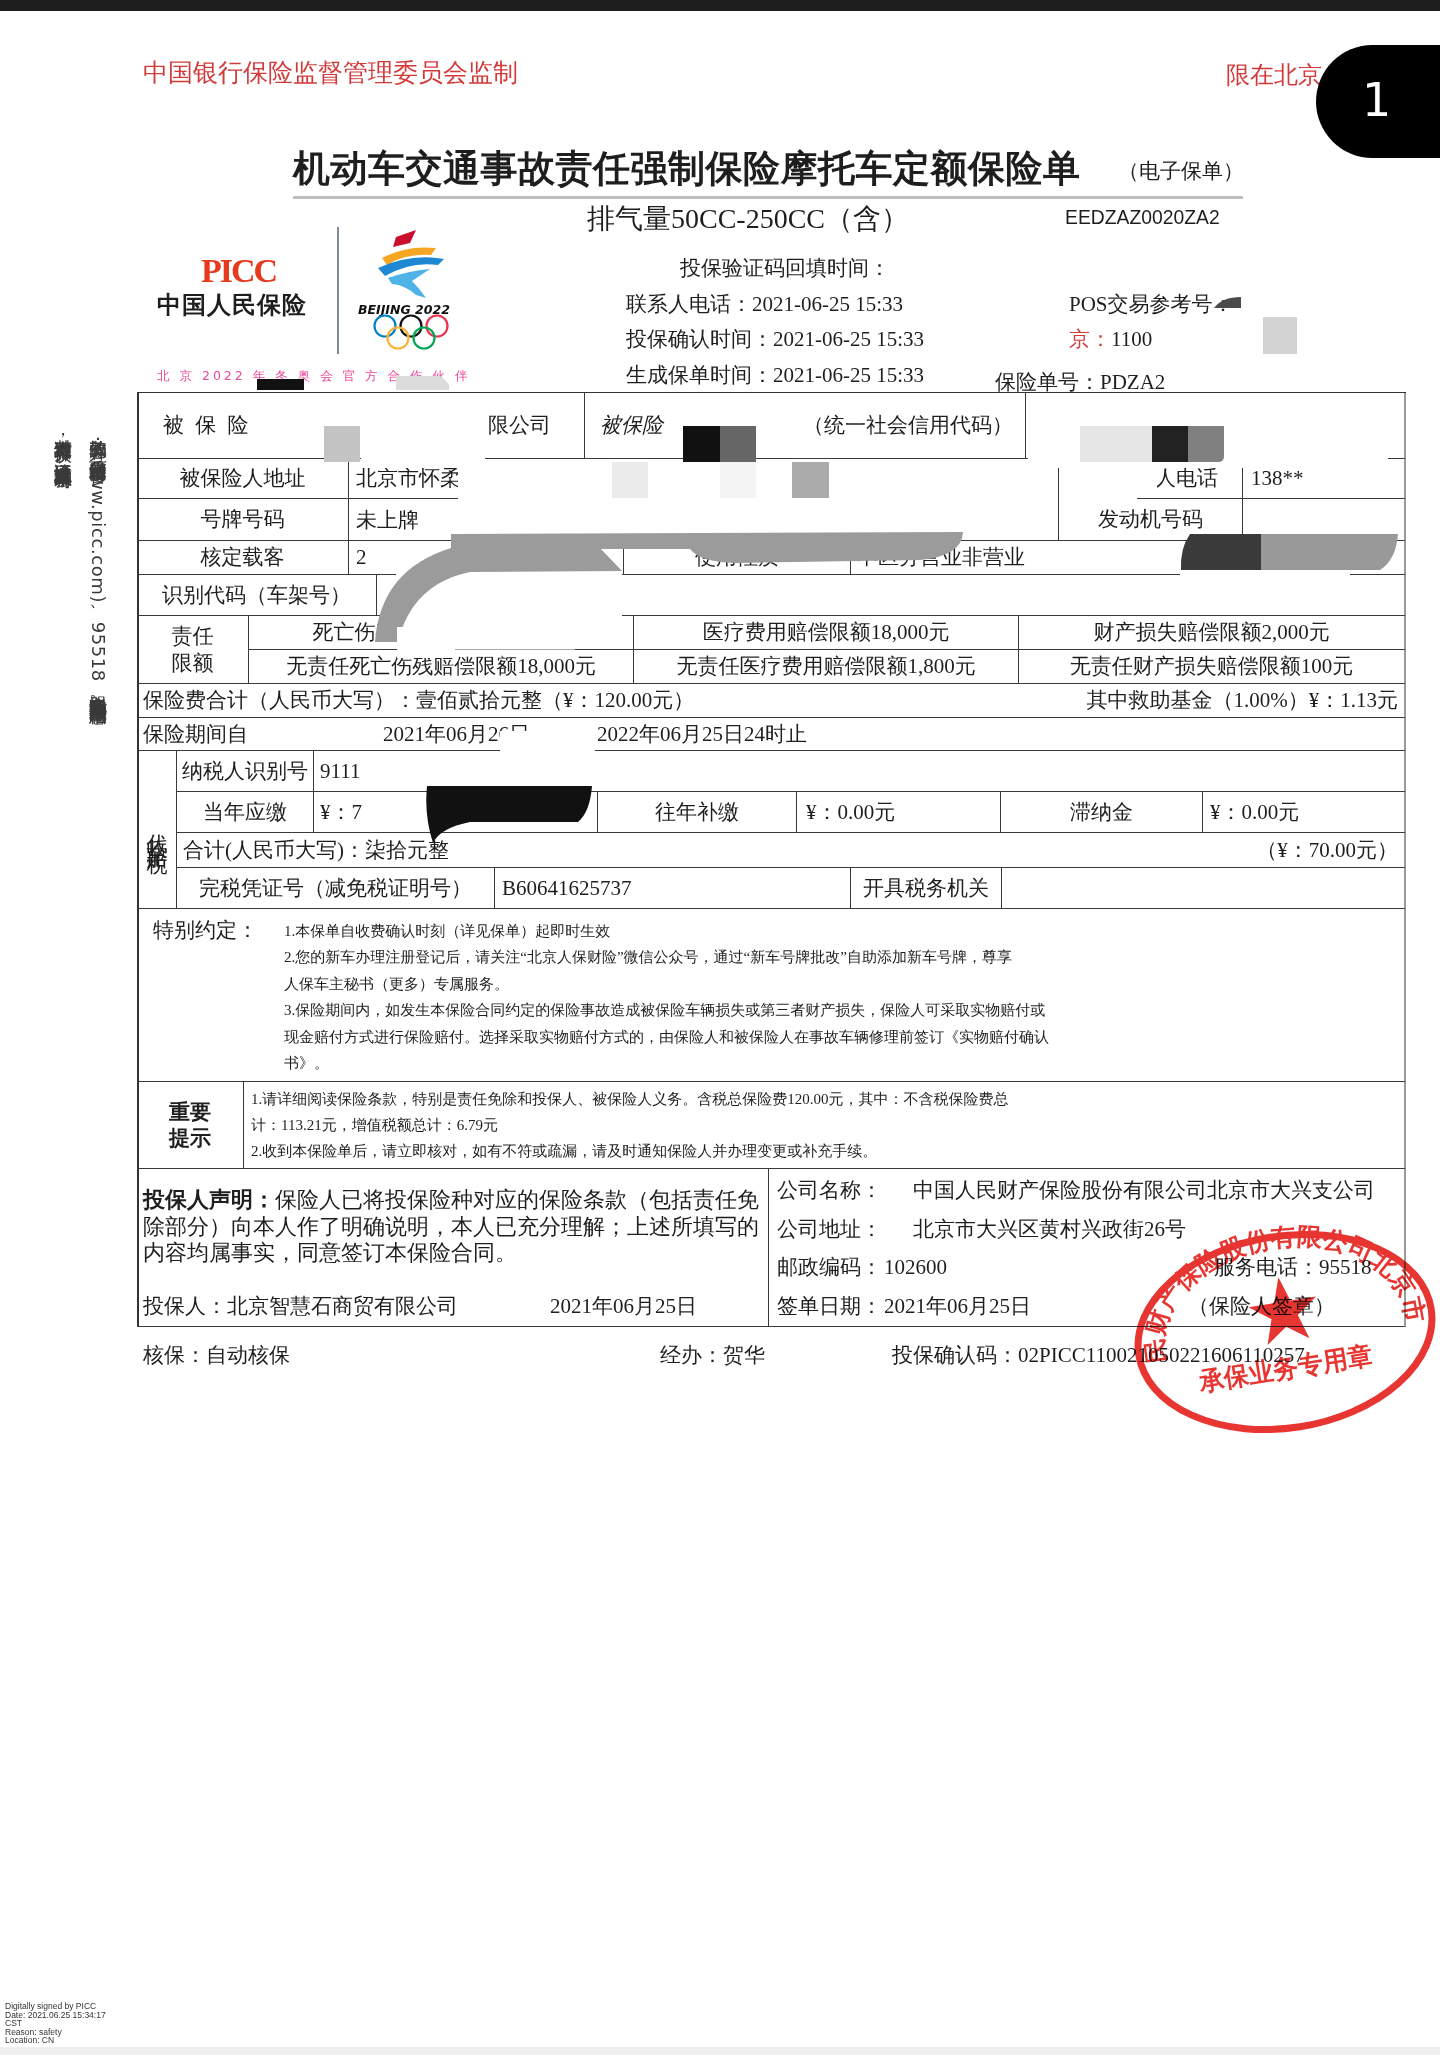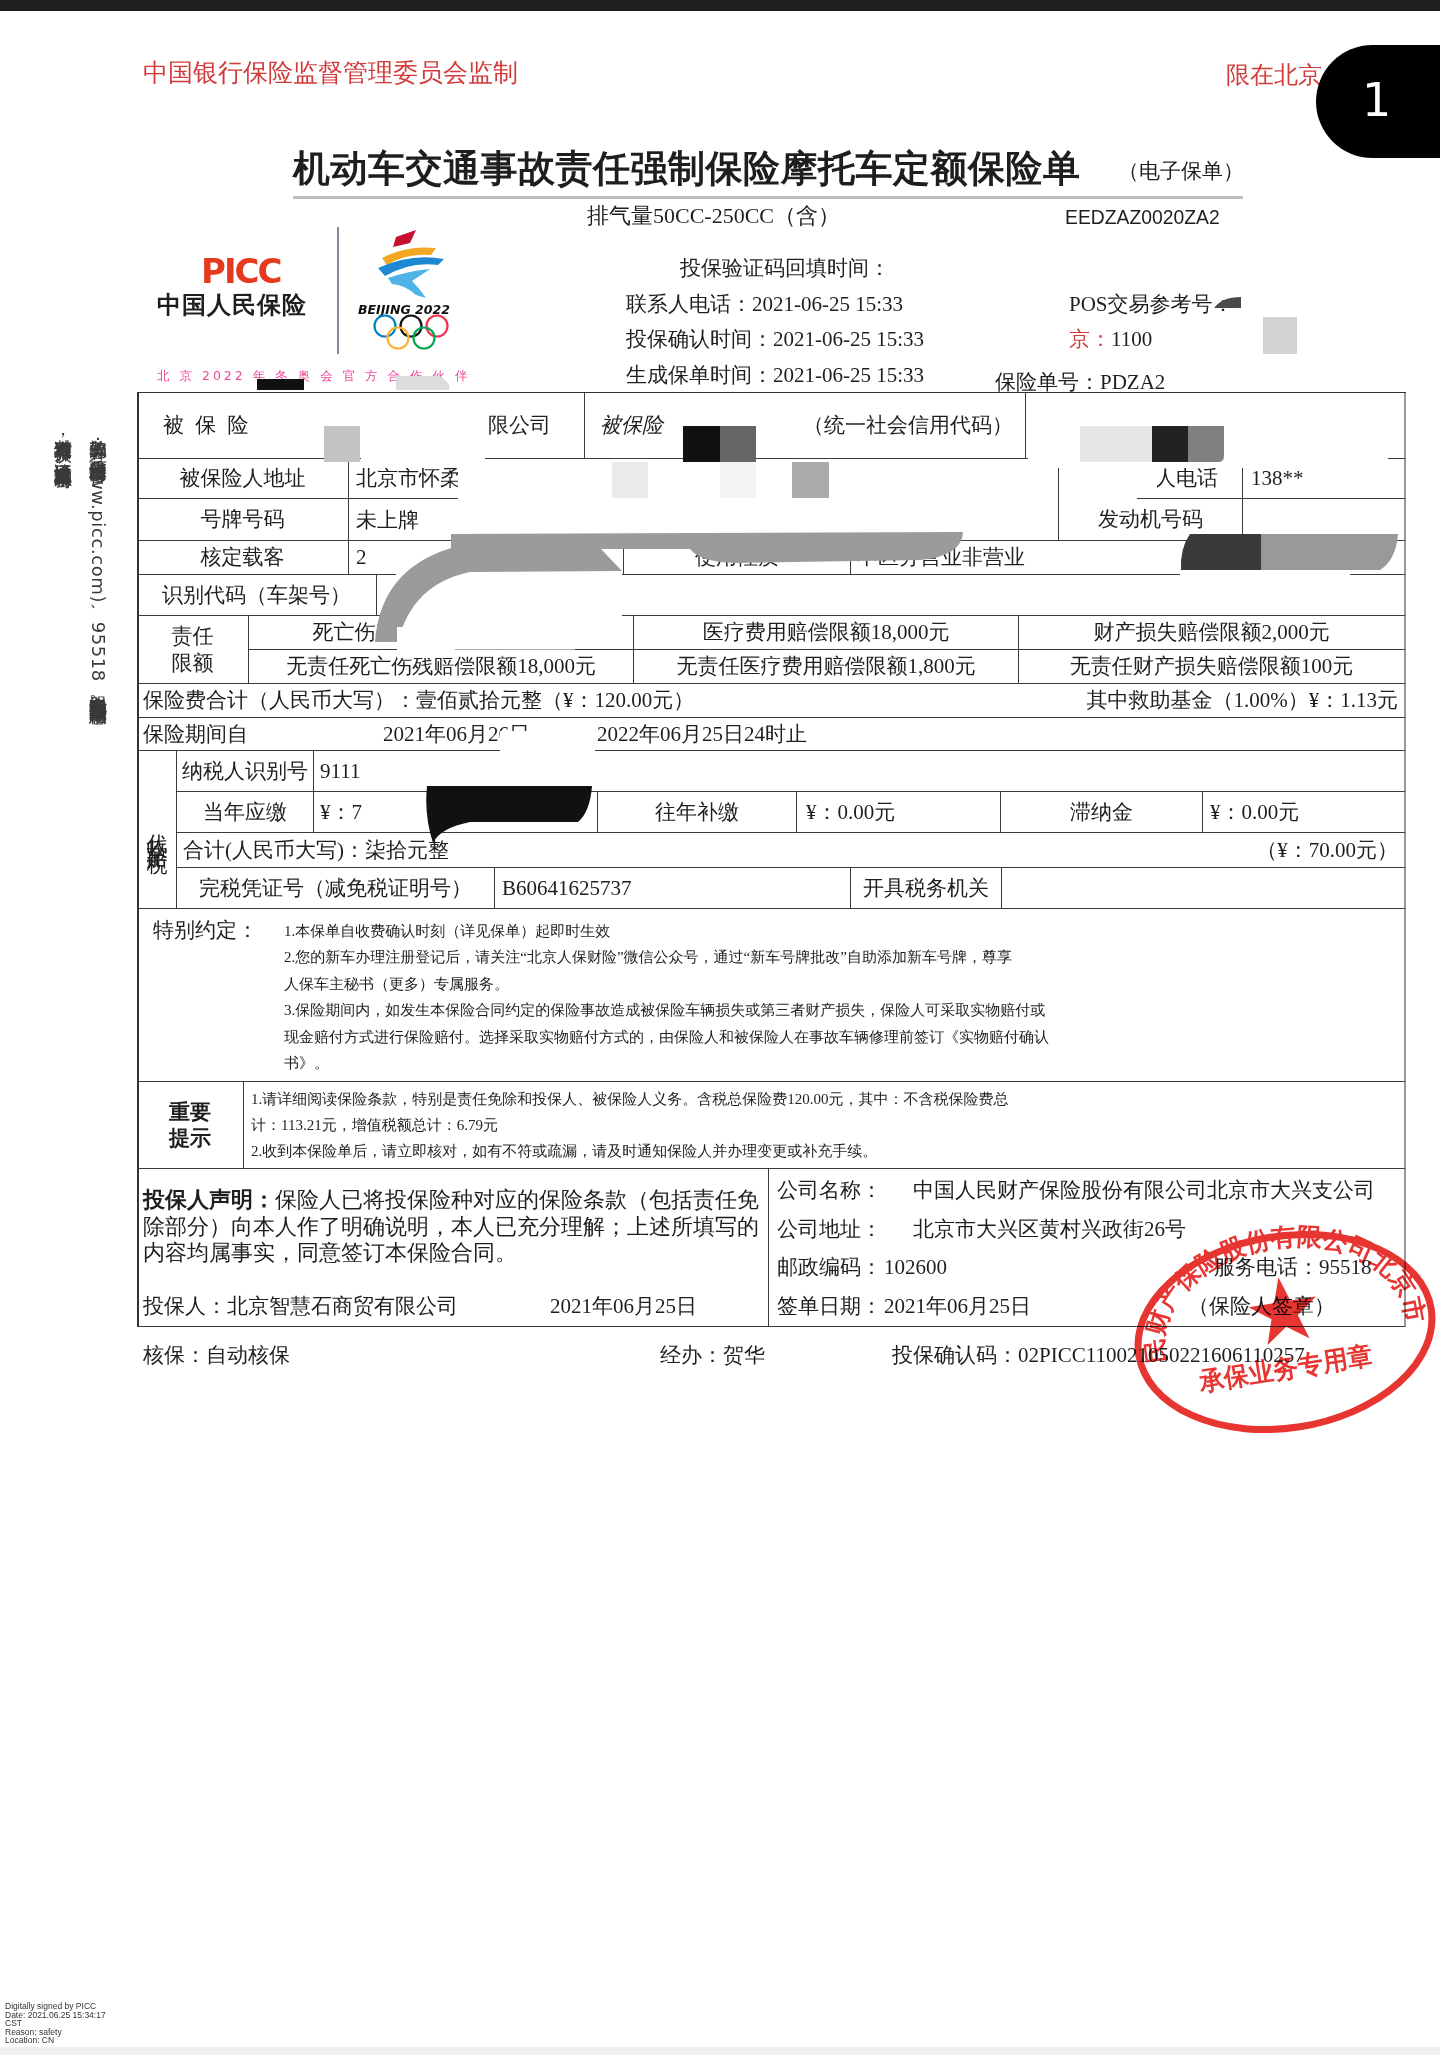--- a/index.html
+++ b/index.html
@@ -45,24 +45,24 @@
 
 <div class="a red" style="left:143px;top:60px;font-size:25px;">中国银行保险监督管理委员会监制</div>
 <div class="a red" style="left:1226px;top:63px;font-size:24px;">限在北京</div>
 <div class="a badge">
     <span>1</span>
   </div>
 
 <div class="a title" style="left:293px;top:150px;">机动车交通事故责任强制保险摩托车定额保险单</div>
 <div class="a" style="left:1118px;top:161px;font-size:21px;font-family:'DejaVu Sans',sans-serif;">（电子保单）</div>
 <div class="a title-rule"></div>
-<div class="a" style="left:587px;top:205px;font-size:22px;">排气量50CC-250CC（含）</div>
+<div class="a" style="left:587px;top:205px;font-size:28px;">排气量50CC-250CC（含）</div>
 <div class="a formcode" style="left:1065px;top:206px;">EEDZAZ0020ZA2</div>
 
-<div class="a picc" style="left:201px;top:254px;">PICC</div>
+<div class="a picc" style="left:201px;top:254px;font-family:Liberation Serif, serif;">PICC</div>
 <div class="a brandcn" style="left:157px;top:293px;">中国人民保险</div>
 <div class="a logo-div"></div>
 <svg class="a" style="left:356px;top:228px;" width="110" height="125" viewBox="0 0 110 125">
   <path d="M40 9 L60 2 L54 15 L37 19 Z" fill="#c8102e"></path>
   <path d="M26 30 Q50 17 80 20 L75 27 Q50 25 31 37 Z" fill="#f5a623"></path>
   <path d="M22 40 Q55 25 88 31 L82 37 Q55 33 29 48 Z" fill="#1e88d2"></path>
   <path d="M32 50 Q52 43 74 41 L56 53 Q64 61 70 70 L60 67 Q49 57 36 56 Z" fill="#4fb3e8"></path>
   <text x="2" y="86" font-family="DejaVu Sans, sans-serif" font-size="12.5" font-weight="bold" font-style="italic" fill="#111">BEIJING 2022</text>
   <circle cx="29" cy="98" r="10.5" fill="none" stroke="#0081c8" stroke-width="2.2"></circle>
   <circle cx="55" cy="98" r="10.5" fill="none" stroke="#111" stroke-width="2.2"></circle>

